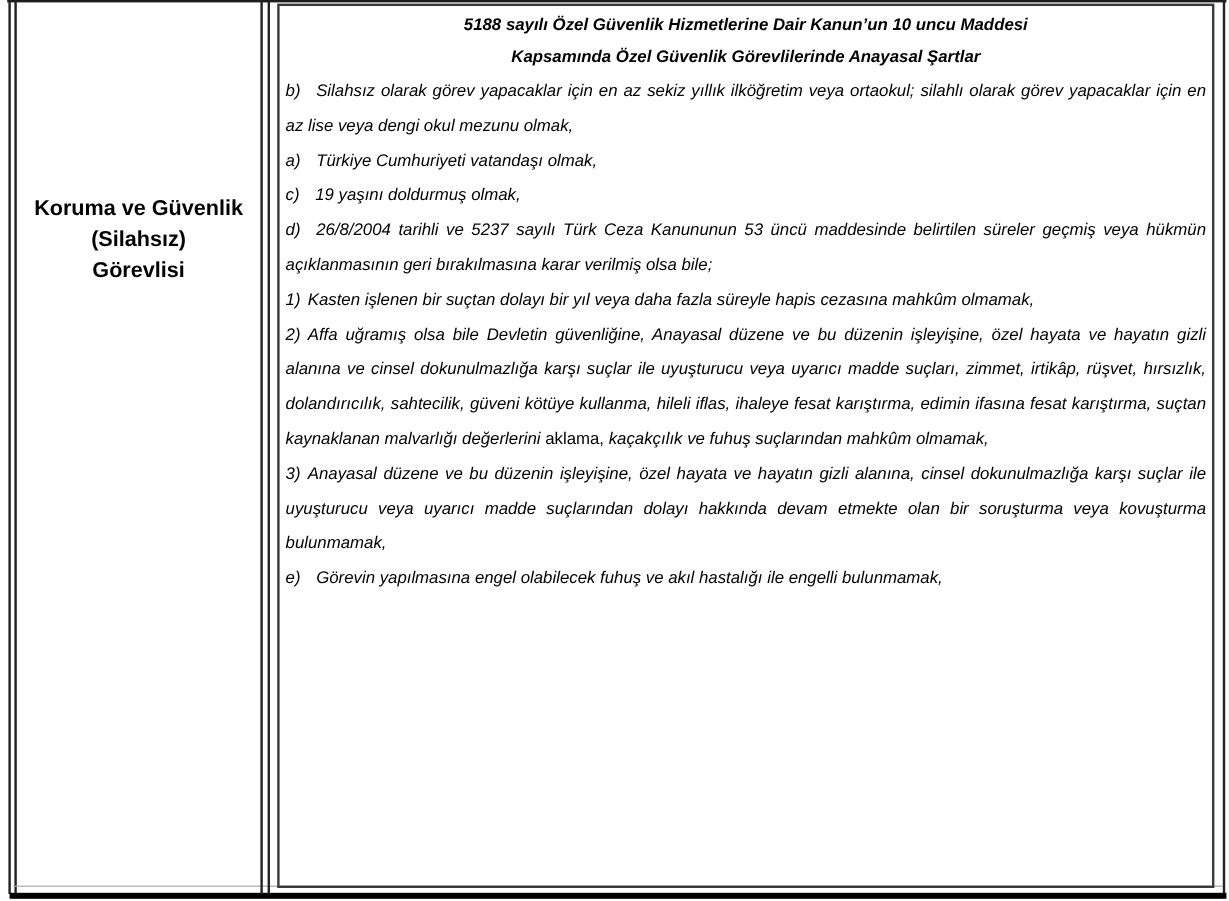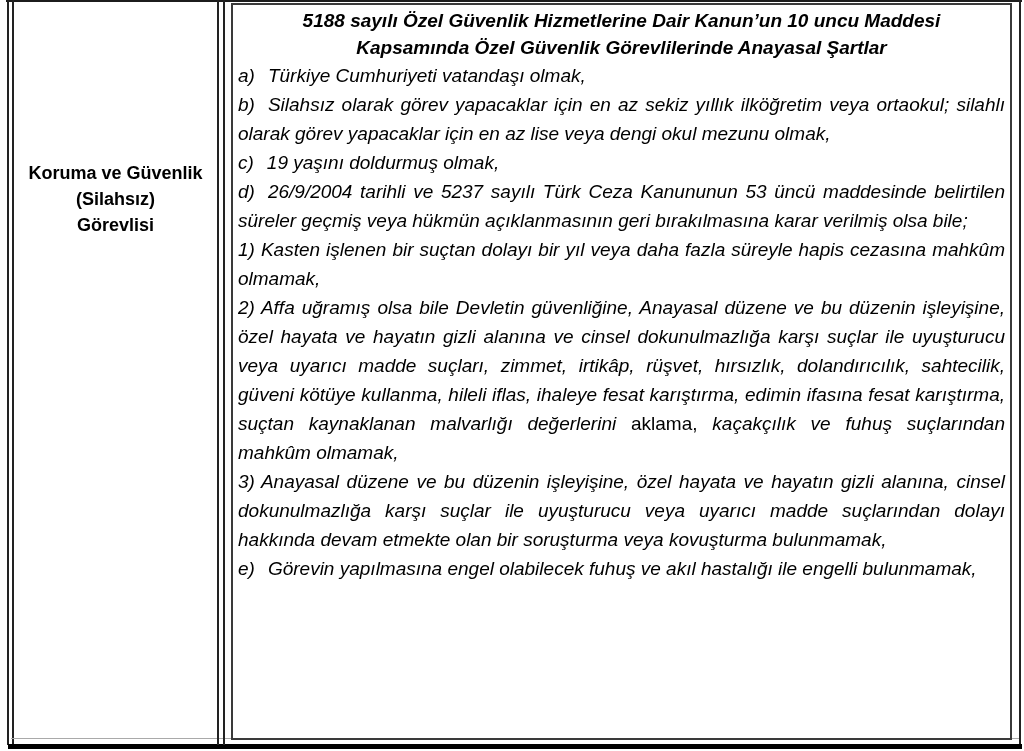--- a/index.html
+++ b/index.html
@@ -34,21 +34,21 @@
 
   
   .inner-box {
     position:absolute;
     left:231px; top:3px;
     width:781px; height:737px;
     border:2px solid #3a3a3a;
     box-sizing:border-box;
     padding:2px 5px 16px 5px;
     font-style:italic;
-    font-size:19px;
+    font-size:14px;
     line-height:29px;
     overflow:hidden;
   }
   .law-heading { font-weight:bold; text-align:center; line-height:27px; }
   .law-heading .hline { display:block; white-space:nowrap; }
   p { margin:0; text-align:justify; }
   .marker-wide   { padding-right:13px; }
   .marker-narrow { padding-right:6px; }
   .up { font-style:normal; }
 </style>
@@ -70,27 +70,27 @@
     <div>Görevlisi</div>
   </div>
 
   <div class="inner-box">
     <div class="law-heading">
       <span class="hline">5188 sayılı Özel Güvenlik Hizmetlerine Dair Kanun’un 10 uncu Maddesi</span>
       <span class="hline">Kapsamında Özel Güvenlik Görevlilerinde Anayasal Şartlar</span>
     </div>
 
 
+    <p><span class="marker-wide">b)</span><span>Silahsız olarak görev yapacaklar için en az sekiz yıllık ilköğretim veya ortaokul; silahlı olarak görev yapacaklar için en az lise veya dengi okul mezunu olmak,</span></p>
+
     <p><span class="marker-wide">a)</span><span>Türkiye Cumhuriyeti vatandaşı olmak,</span></p>
-
-    <p><span class="marker-wide">b)</span><span>Silahsız olarak görev yapacaklar için en az sekiz yıllık ilköğretim veya ortaokul; silahlı olarak görev yapacaklar için en az lise veya dengi okul mezunu olmak,</span></p>
 
     <p><span class="marker-wide">c)</span><span>19 yaşını doldurmuş olmak,</span></p>
 
-    <p><span class="marker-wide">d)</span><span>26/9/2004 tarihli ve 5237 sayılı Türk Ceza Kanununun 53 üncü maddesinde belirtilen süreler geçmiş veya hükmün açıklanmasının geri bırakılmasına karar verilmiş olsa bile;</span></p>
+    <p><span class="marker-wide">d)</span><span>26/8/2004 tarihli ve 5237 sayılı Türk Ceza Kanununun 53 üncü maddesinde belirtilen süreler geçmiş veya hükmün açıklanmasının geri bırakılmasına karar verilmiş olsa bile;</span></p>
 
     <p><span class="marker-narrow">1)</span><span>Kasten işlenen bir suçtan dolayı bir yıl veya daha fazla süreyle hapis cezasına mahkûm olmamak,</span></p>
 
     <p><span class="marker-narrow">2)</span><span>Affa uğramış olsa bile Devletin güvenliğine, Anayasal düzene ve bu düzenin işleyişine, özel hayata ve hayatın gizli alanına ve cinsel dokunulmazlığa karşı suçlar ile uyuşturucu veya uyarıcı madde suçları, zimmet, irtikâp, rüşvet, hırsızlık, dolandırıcılık, sahtecilik, güveni kötüye kullanma, hileli iflas, ihaleye fesat karıştırma, edimin ifasına fesat karıştırma, suçtan kaynaklanan malvarlığı değerlerini </span><span class="up">aklama,</span><span> kaçakçılık ve fuhuş suçlarından mahkûm olmamak,</span></p>
 
     <p><span class="marker-narrow">3)</span><span>Anayasal düzene ve bu düzenin işleyişine, özel hayata ve hayatın gizli alanına, cinsel dokunulmazlığa karşı suçlar ile uyuşturucu veya uyarıcı madde suçlarından dolayı hakkında devam etmekte olan bir soruşturma veya kovuşturma bulunmamak,</span></p>
 
     <p><span class="marker-wide">e)</span><span>Görevin yapılmasına engel olabilecek fuhuş ve akıl hastalığı ile engelli bulunmamak,</span></p>
   </div>
 

